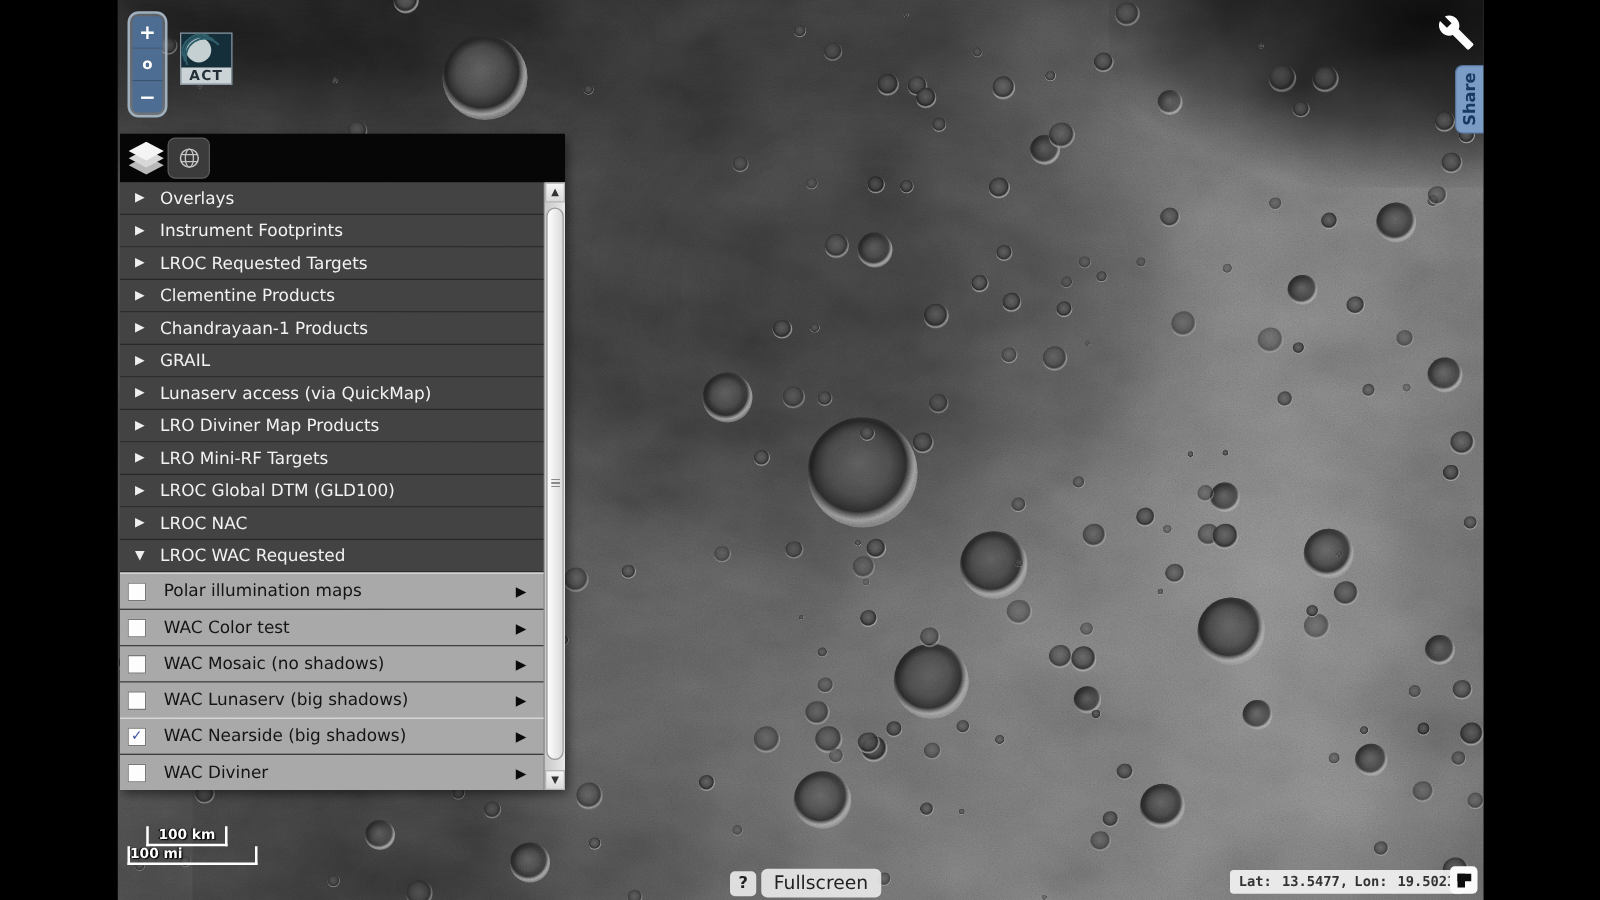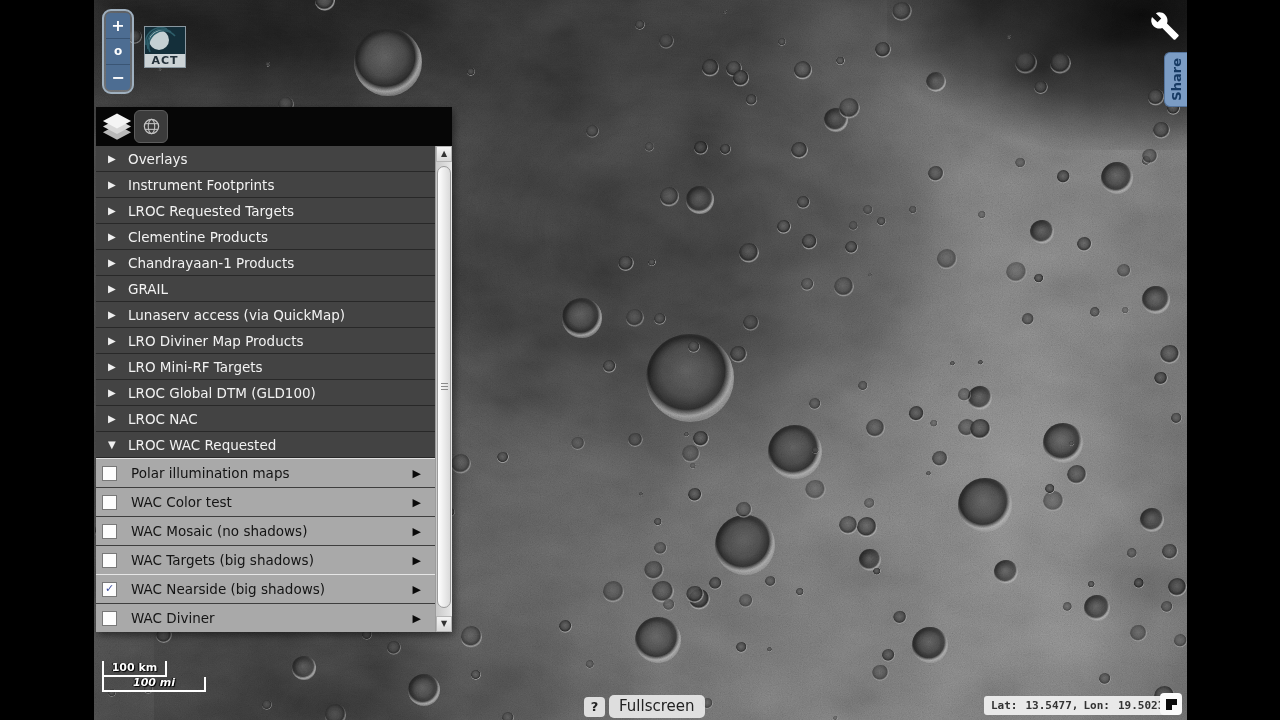--- a/index.html
+++ b/index.html
@@ -87,22 +87,22 @@
   .wrench-btn{position:absolute;right:3px;top:5px;width:38px;height:42px;z-index:30;
     display:flex;align-items:center;justify-content:center;cursor:pointer;}
   .share-tab{position:absolute;right:0;top:52px;width:23px;height:55px;background:#7b9cc4;
     border:1px solid #55749c;border-right:none;border-radius:6px 0 0 6px;z-index:30;
     display:flex;align-items:center;justify-content:center;cursor:pointer;box-sizing:border-box;}
   .share-label{writing-mode:vertical-rl;transform:rotate(180deg);color:#173a63;font-size:13px;font-weight:bold;}
 
   
   .scale-control{position:absolute;left:8px;top:661px;z-index:25;font-weight:bold;color:#fff;
     text-shadow:1px 1px 1px #000,-1px 0 1px #000;font-size:11px;}
-  .scale-km{width:61px;height:14px;border:2px solid #fff;border-top:none;text-align:center;line-height:13px;box-sizing:content-box;}
-  .scale-mi{width:100px;height:13px;border:2px solid #fff;border-top:none;text-align:center;line-height:12px;font-style:italic;}
+  .scale-km{width:61px;height:14px;border:2px solid #fff;border-top:none;text-align:center;line-height:13px;box-sizing:content-box;margin-left:15px;}
+  .scale-mi{width:100px;height:13px;border:2px solid #fff;border-top:none;line-height:12px;}
   .resolution-box{position:absolute;left:4px;top:694px;z-index:25;background:rgba(228,228,228,.85);
     border-radius:6px;padding:1px 9px;font-size:17px;font-weight:bold;color:#151515;}
   .help-btn{position:absolute;left:490px;top:697px;width:21px;height:20px;background:rgba(235,235,235,.9);
     border-radius:4px;text-align:center;font-size:13px;font-weight:bold;color:#222;line-height:20px;z-index:25;cursor:pointer;}
   .fullscreen-btn{position:absolute;left:515px;top:695px;height:23px;background:rgba(235,235,235,.9);
     border-radius:5px;padding:0 10px;font-size:15px;color:#222;line-height:23px;z-index:25;cursor:pointer;}
   .latlon-box{position:absolute;left:890px;top:696px;height:19px;background:rgba(242,242,242,.92);
     border-radius:3px;padding:0 7px;font-family:"DejaVu Sans Mono","Liberation Mono",monospace;
     font-size:11px;font-weight:bold;color:#333;z-index:25;display:flex;align-items:center;}
   .latlon-box .val{margin-left:8px;}
@@ -419,21 +419,21 @@
             <span class="base-label">WAC Color test</span>
             <span class="base-arrow">▶</span>
           </div>
           <div class="base-row">
             <span class="checkbox"></span>
             <span class="base-label">WAC Mosaic (no shadows)</span>
             <span class="base-arrow">▶</span>
           </div>
           <div class="base-row">
             <span class="checkbox"></span>
-            <span class="base-label">WAC Targets (big shadows)</span>
+            <span class="base-label">WAC Lunaserv (big shadows)</span>
             <span class="base-arrow">▶</span>
           </div>
           <div class="base-row checked">
             <span class="checkbox">✓</span>
             <span class="base-label">WAC Nearside (big shadows)</span>
             <span class="base-arrow">▶</span>
           </div>
           <div class="base-row">
             <span class="checkbox"></span>
             <span class="base-label">WAC Diviner</span>

